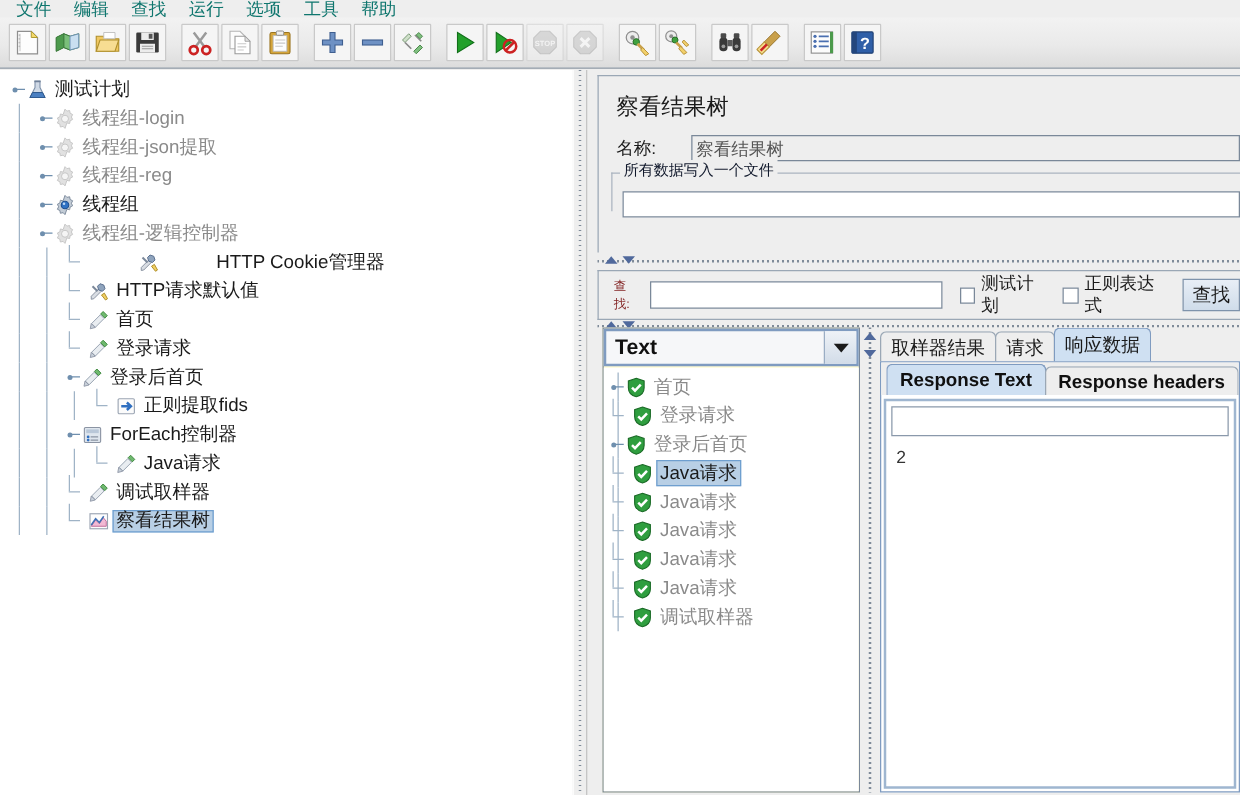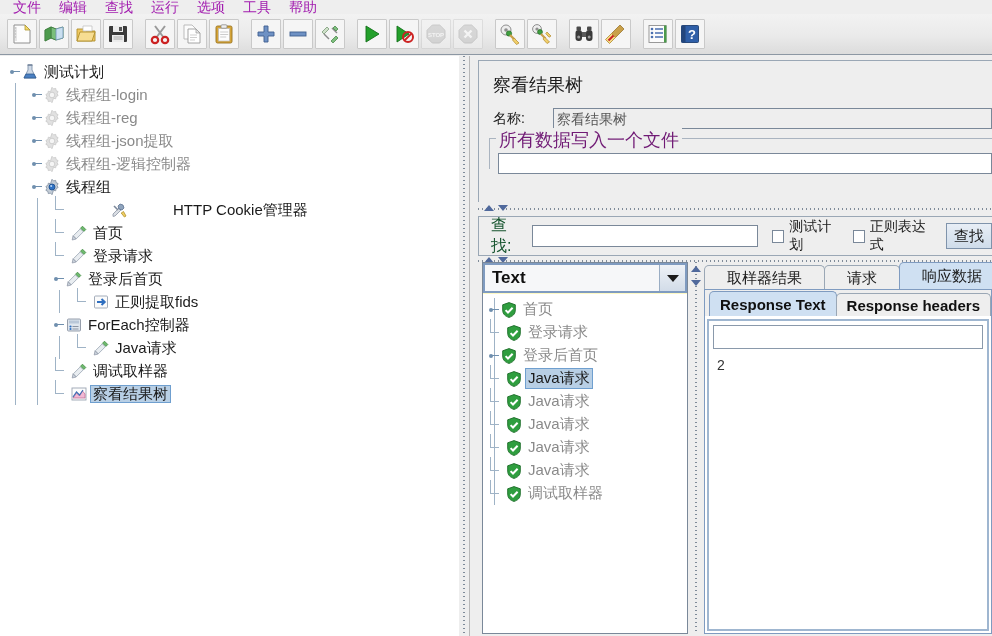--- a/index.html
+++ b/index.html
@@ -19,21 +19,21 @@
   #menubar {
     position: absolute; left: 0; top: 0; width: 992px; height: 14px;
     background: #eeeeee;
     display: flex; align-items: flex-end;
     padding-left: 4px;
     box-sizing: border-box;
     overflow: hidden;
   }
   .menu-item {
     font-size: 14px;
-    color: #a21caf;
+    color: #0f766e;
     padding: 0 9px;
     line-height: 14px;
     white-space: nowrap;
     cursor: default;
   }
 
   
   #toolbar {
     position: absolute; left: 0; top: 14px; width: 992px; height: 41px;
     background: linear-gradient(to bottom, #f2f2f2 0%, #eaeaea 55%, #dcdcdc 100%);
@@ -168,21 +168,21 @@
   .groupbox {
     margin: 9px 0 0 10px;
     border-top: 1px solid #aab4c0;
     border-left: 1px solid #aab4c0;
     height: 30px;
     position: relative;
   }
   .groupbox-title {
     position: absolute; left: 6px; top: -11px;
     background: #eeeeee;
-    font-size: 18px; color: #701a75;
+    font-size: 12px; color: #0f172a;
     padding: 0 3px;
   }
   .gb-inner {
     position: absolute; left: 8px; top: 14px; right: 0; height: 21px;
     background: #ffffff; border: 1px solid #7a8899; box-sizing: border-box;
   }
 
   
   .hsplit {
     position: absolute; left: 8px; right: 0; height: 10px;
@@ -207,21 +207,21 @@
   
   #search-bar {
     position: absolute; left: 8px; right: 0; top: 160px; height: 40px;
     background: #eeeeee;
     border: 1px solid #9aa7b5;
     border-right: none;
     box-sizing: border-box;
     display: flex; align-items: center;
     padding-left: 12px;
   }
-  #search-bar .lbl { font-size: 16px; color: #14532d; margin-right: 8px; }
+  #search-bar .lbl { font-size: 10px; color: #7f1d1d; margin-right: 8px; }
   #search-input {
     width: 252px; height: 22px;
     background: #ffffff; border: 1px solid #7a8899;
     box-sizing: border-box;
   }
   .chk-wrap { display: flex; align-items: center; margin-left: 14px; }
   .chk {
     width: 13px; height: 13px;
     border: 1px solid #7a8899;
     background: #ffffff;
@@ -313,21 +313,21 @@
     border-top: 6px solid #50699c;
   }
 
   
   #tabs-area {
     position: absolute; left: 226px; top: 0; right: 0; bottom: 2px;
   }
   .tabstrip { display: flex; align-items: flex-end; height: 28px; }
   .tab {
     height: 24px;
-    padding: 0 22px;
+    padding: 0 8px;
     font-size: 15px; color: #1a1a1a;
     display: flex; align-items: center;
     background: #eeeeee;
     border: 1px solid #9aa7b5;
     border-bottom: none;
     border-radius: 5px 5px 0 0;
     margin-right: -1px;
     white-space: nowrap;
   }
   .tab.active {
@@ -671,69 +671,83 @@
           </div>
           <div class="tnode" style="padding-left: 32px;">
             <div class="vline" style="left: 15px; top: 0px; height: 23px;"></div>
             <span class="handle knob"></span>
             <span class="ico">
               <svg width="18" height="18" viewBox="0 0 18 18" style="opacity:0.55;">
                 <path d="M9 1.3l1.5 1.6 2.2-.5.4 2.2 2 1-1 2 1 2-2 1-.4 2.2-2.2-.5L9 16.7 7.5 15.1l-2.2.5-.4-2.2-2-1 1-2-1-2 2-1 .4-2.2 2.2.5z" fill="#c9c9c9" stroke="#9a9a9a" stroke-width="0.8"></path>
                 <circle cx="9" cy="9" r="2.8" fill="#eeeeee" stroke="#9a9a9a" stroke-width="0.8"></circle>
               </svg>
             </span>
-            <span class="tlabel">线程组-reg</span>
+            <span class="tlabel">线程组-json提取</span>
           </div>
           <div class="tnode" style="padding-left: 32px;">
             <div class="vline" style="left: 15px; top: 0px; height: 23px;"></div>
             <span class="handle knob"></span>
             <span class="ico">
               <svg width="18" height="18" viewBox="0 0 18 18" style="opacity:0.55;">
                 <path d="M9 1.3l1.5 1.6 2.2-.5.4 2.2 2 1-1 2 1 2-2 1-.4 2.2-2.2-.5L9 16.7 7.5 15.1l-2.2.5-.4-2.2-2-1 1-2-1-2 2-1 .4-2.2 2.2.5z" fill="#c9c9c9" stroke="#9a9a9a" stroke-width="0.8"></path>
                 <circle cx="9" cy="9" r="2.8" fill="#eeeeee" stroke="#9a9a9a" stroke-width="0.8"></circle>
               </svg>
             </span>
-            <span class="tlabel">线程组-json提取</span>
+            <span class="tlabel">线程组-reg</span>
+          </div>
+          <div class="tnode" style="padding-left: 32px;">
+            <div class="vline" style="left: 15px; top: 0px; height: 23px;"></div>
+            <span class="handle knob"></span>
+            <span class="ico">
+              <svg width="18" height="18" viewBox="0 0 18 18" style="">
+                <path d="M9 1.3l1.5 1.6 2.2-.5.4 2.2 2 1-1 2 1 2-2 1-.4 2.2-2.2-.5L9 16.7 7.5 15.1l-2.2.5-.4-2.2-2-1 1-2-1-2 2-1 .4-2.2 2.2.5z" fill="#c3ccd6" stroke="#7f8d9e" stroke-width="0.8"></path>
+                <circle cx="9" cy="9" r="3" fill="#2f72c4" stroke="#1d4f90" stroke-width="0.9"></circle>
+                <circle cx="8.2" cy="8" r="1" fill="#bcd8f5"></circle>
+              </svg>
+            </span>
+            <span class="tlabel dark">线程组</span>
           </div>
           <div class="tnode" style="padding-left: 32px;">
             <div class="vline" style="left: 15px; top: 0px; height: 23px;"></div>
             <span class="handle knob"></span>
             <span class="ico">
               <svg width="18" height="18" viewBox="0 0 18 18" style="opacity:0.55;">
                 <path d="M9 1.3l1.5 1.6 2.2-.5.4 2.2 2 1-1 2 1 2-2 1-.4 2.2-2.2-.5L9 16.7 7.5 15.1l-2.2.5-.4-2.2-2-1 1-2-1-2 2-1 .4-2.2 2.2.5z" fill="#c9c9c9" stroke="#9a9a9a" stroke-width="0.8"></path>
                 <circle cx="9" cy="9" r="2.8" fill="#eeeeee" stroke="#9a9a9a" stroke-width="0.8"></circle>
               </svg>
             </span>
             <span class="tlabel">线程组-逻辑控制器</span>
-          </div>
-          <div class="tnode" style="padding-left: 32px;">
-            <div class="vline" style="left: 15px; top: 0px; height: 23px;"></div>
-            <span class="handle knob"></span>
-            <span class="ico">
-              <svg width="18" height="18" viewBox="0 0 18 18" style="">
-                <path d="M9 1.3l1.5 1.6 2.2-.5.4 2.2 2 1-1 2 1 2-2 1-.4 2.2-2.2-.5L9 16.7 7.5 15.1l-2.2.5-.4-2.2-2-1 1-2-1-2 2-1 .4-2.2 2.2.5z" fill="#c3ccd6" stroke="#7f8d9e" stroke-width="0.8"></path>
-                <circle cx="9" cy="9" r="3" fill="#2f72c4" stroke="#1d4f90" stroke-width="0.9"></circle>
-                <circle cx="8.2" cy="8" r="1" fill="#bcd8f5"></circle>
-              </svg>
-            </span>
-            <span class="tlabel dark">线程组</span>
           </div>
           <div class="tnode" style="padding-left: 54px; gap: 40px;">
             <div class="vline" style="left: 15px; top: 0px; height: 23px;"></div>
             <div class="vline" style="left: 37px; top: 0px; height: 23px;"></div>
             <span class="elbow"></span>
             <span class="ico">
               <svg width="18" height="18" viewBox="0 0 18 18" style="">
                 <path d="M3 13l6-6 2 2-6 6-2 .4z" fill="#d9dde3" stroke="#8b94a3" stroke-width="0.8"></path>
                 <path d="M10 3l3 1 1 3-2 2-3-1-1-3z" fill="#8fa4bd" stroke="#5c7190" stroke-width="0.8"></path>
                 <path d="M13.5 10.5l2.5 4.5-1.6 1-3.2-4z" fill="#f0cf63" stroke="#b0902c" stroke-width="0.8"></path>
                 <path d="M4 5l4 4" stroke="#7a8799" stroke-width="1.6"></path>
               </svg>
             </span>
             <span class="tlabel dark">HTTP Cookie管理器</span>
+          </div>
+          <div class="tnode" style="padding-left: 54px;">
+            <div class="vline" style="left: 15px; top: 0px; height: 23px;"></div>
+            <div class="vline" style="left: 37px; top: 0px; height: 23px;"></div>
+            <span class="elbow"></span>
+            <span class="ico">
+              <svg width="18" height="18" viewBox="0 0 18 18" style="">
+                <path d="M3 13l6-6 2 2-6 6-2 .4z" fill="#d9dde3" stroke="#8b94a3" stroke-width="0.8"></path>
+                <path d="M10 3l3 1 1 3-2 2-3-1-1-3z" fill="#8fa4bd" stroke="#5c7190" stroke-width="0.8"></path>
+                <path d="M13.5 10.5l2.5 4.5-1.6 1-3.2-4z" fill="#f0cf63" stroke="#b0902c" stroke-width="0.8"></path>
+                <path d="M4 5l4 4" stroke="#7a8799" stroke-width="1.6"></path>
+              </svg>
+            </span>
+            <span class="tlabel dark">HTTP请求默认值</span>
           </div>
           <div class="tnode" style="padding-left: 54px;">
             <div class="vline" style="left: 15px; top: 0px; height: 23px;"></div>
             <div class="vline" style="left: 37px; top: 0px; height: 23px;"></div>
             <span class="elbow"></span>
             <span class="ico">
               <svg width="18" height="18" viewBox="0 0 18 18" style="">
                 <path d="M12.5 2.2l3.3 3.3-2 2-3.3-3.3z" fill="#6fb96f" stroke="#3f8a3f" stroke-width="0.8"></path>
                 <path d="M10.3 4.8l3 3-7 7-3-3z" fill="#e9edf1" stroke="#99a4b2" stroke-width="0.8"></path>
                 <path d="M3 11.8l3.2 3.2-4 1z" fill="#c8d0da" stroke="#8b94a3" stroke-width="0.7"></path>

